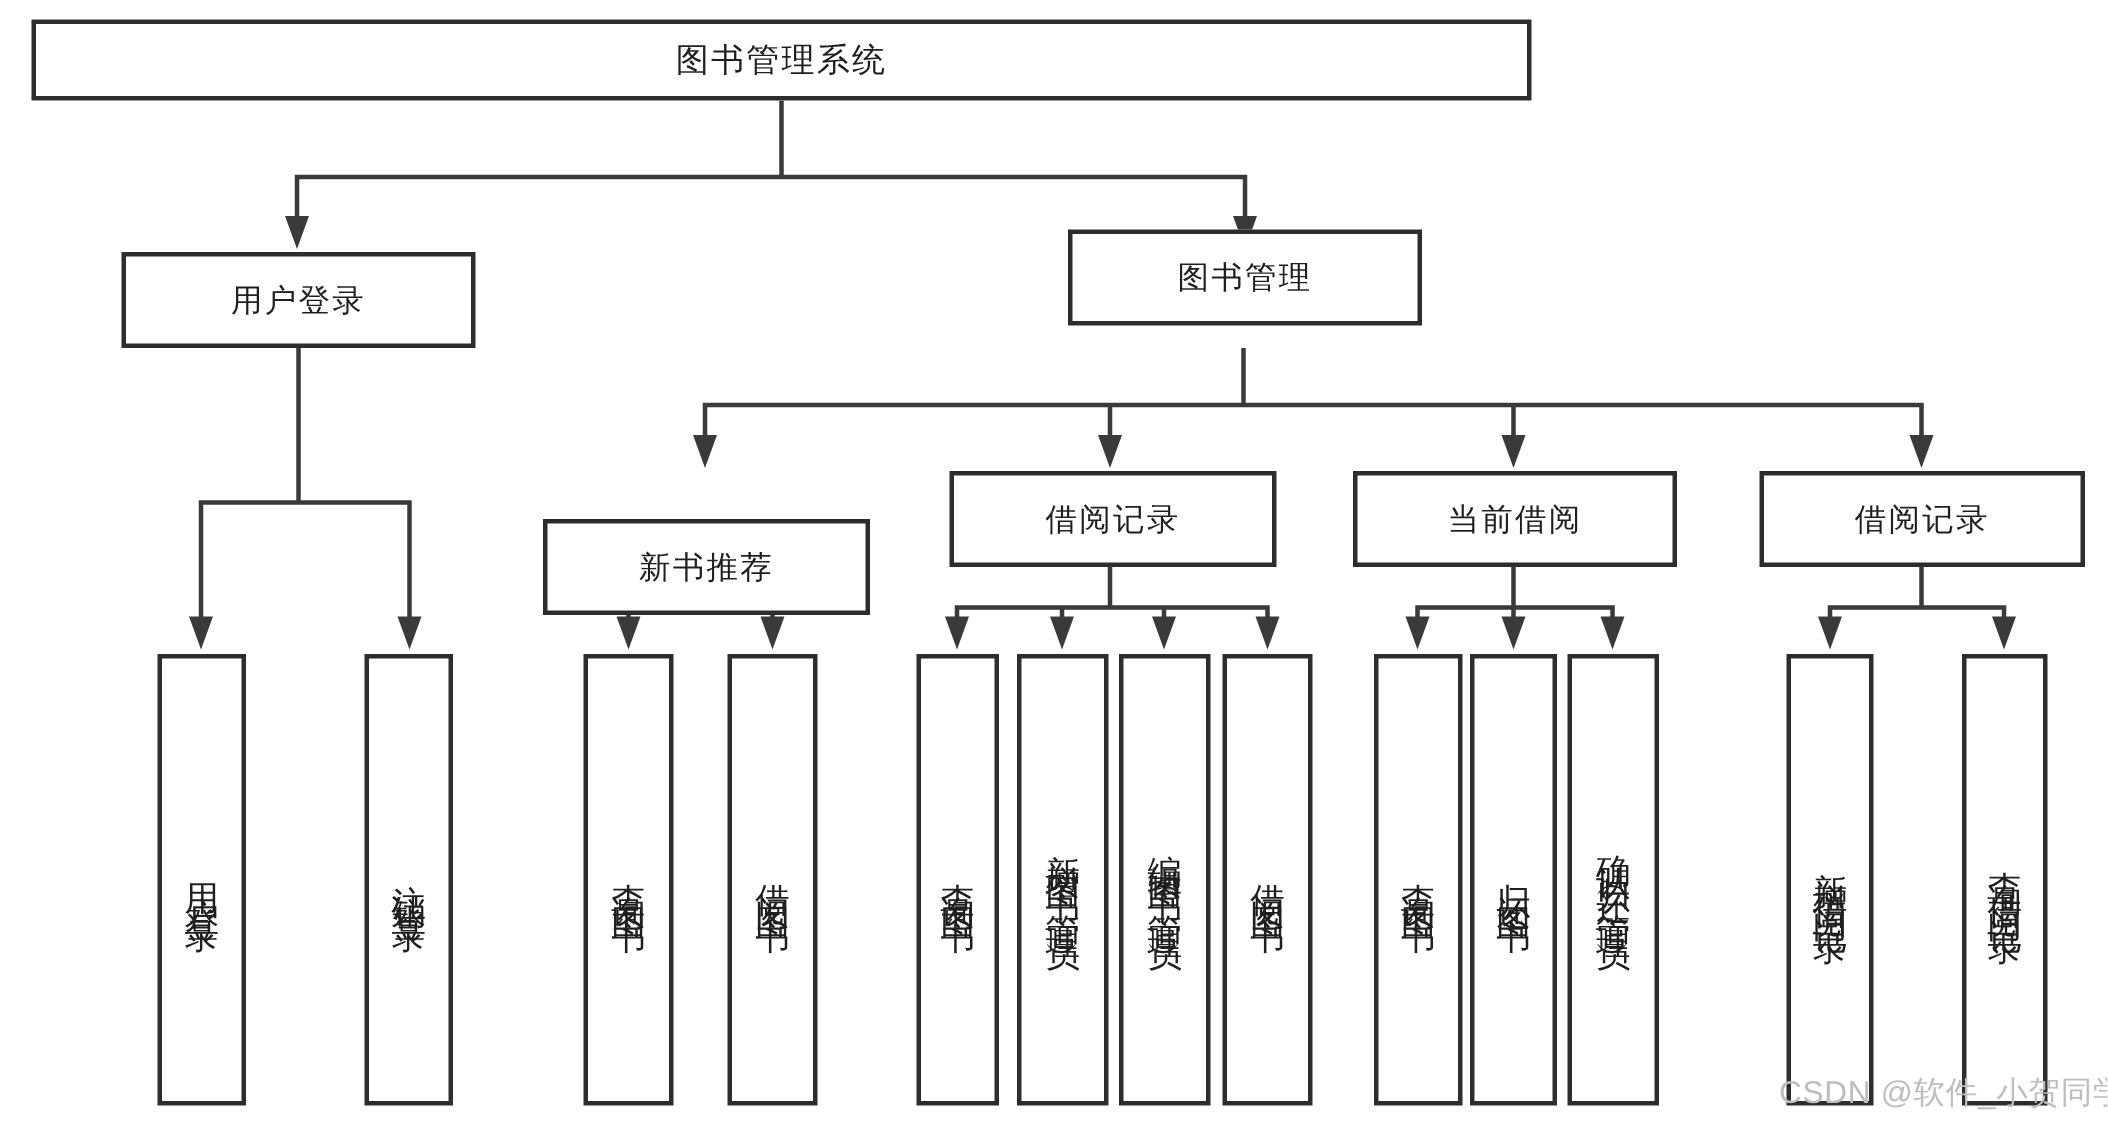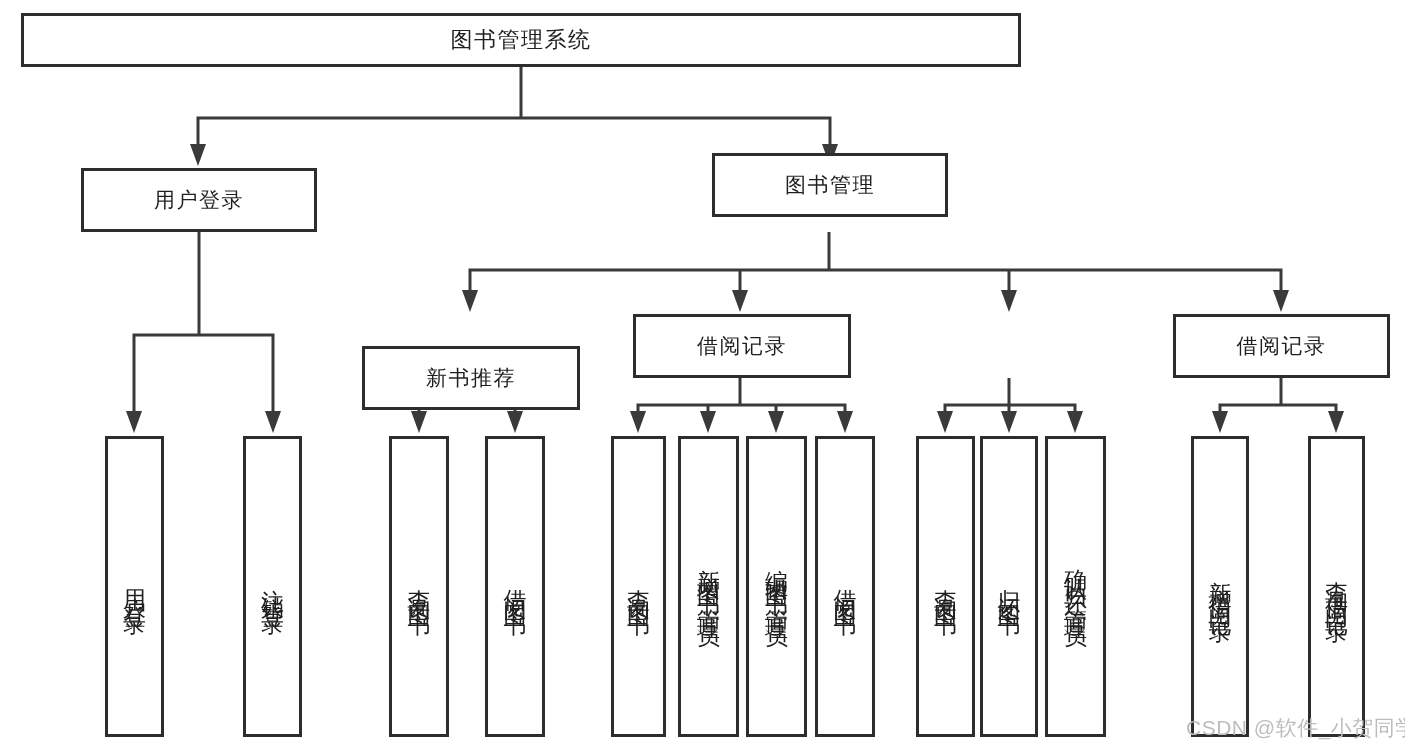--- a/index.html
+++ b/index.html
@@ -138,20 +138,23 @@
   <div class="hbox" style="left:712px; top:153px; width:236px; height:64px;">
     <span>图书管理</span>
   </div>
 
   <div class="hbox" style="left:362px; top:314px; width:218px; height:64px;margin-top:32px;">
     <span>新书推荐</span>
   </div>
   <div class="hbox" style="left:633px; top:314px; width:218px; height:64px;">
     <span>借阅记录</span>
   </div>
+  <div class="hbox" style="left:902px; top:314px; width:216px; height:64px;">
+    <span>当前借阅</span>
+  </div>
   <div class="hbox" style="left:1173px; top:314px; width:217px; height:64px;">
     <span>借阅记录</span>
   </div>
 
   <div class="vbox" style="left:105px; width:59px;">
     <span>用户登录</span>
   </div>
   <div class="vbox" style="left:243px; width:59px;">
     <span>注销登录</span>
   </div>

